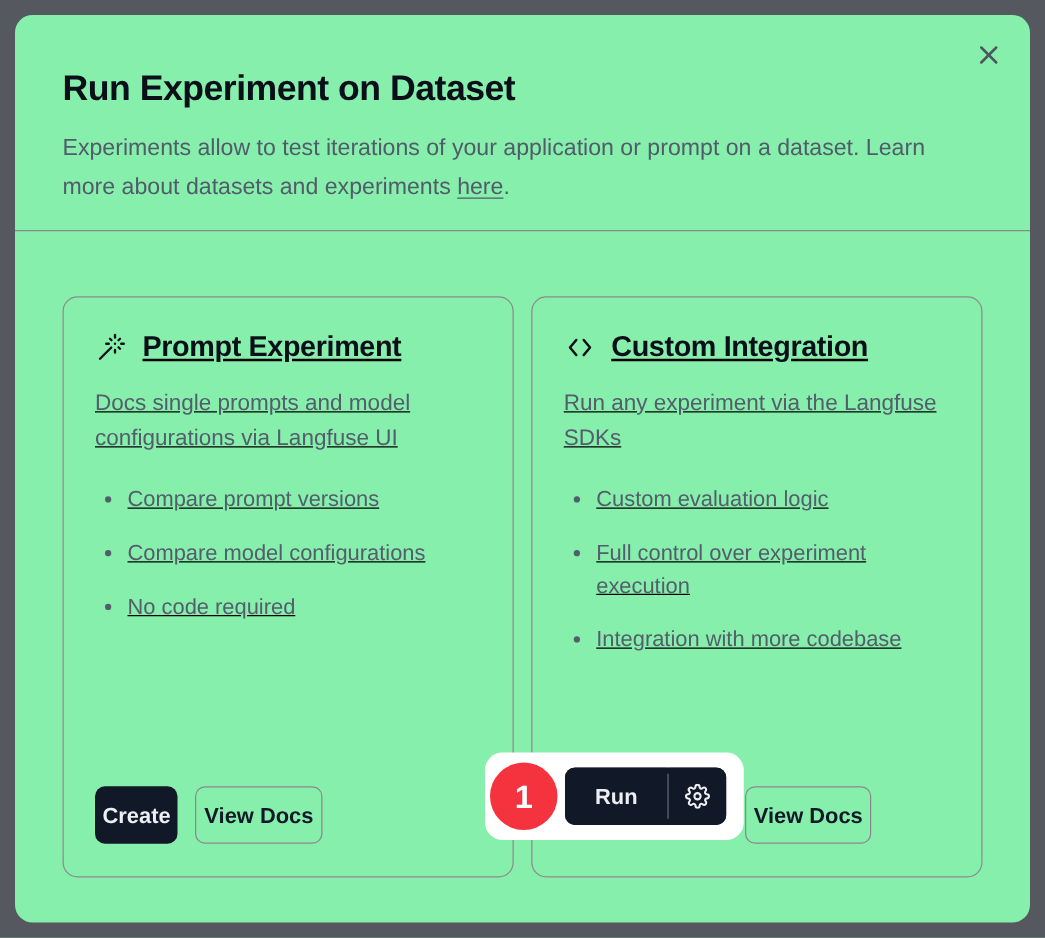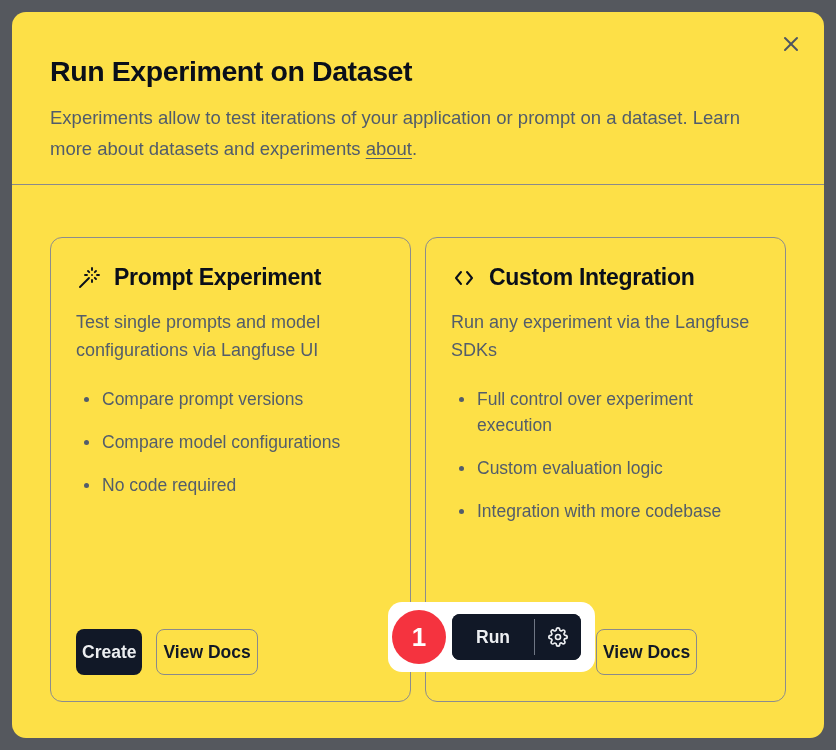--- a/index.html
+++ b/index.html
@@ -21,21 +21,21 @@
     inset: 0;
     background: #55585e;
   }
 
   .dialog {
     position: absolute;
     left: 12px;
     top: 12px;
     width: 812px;
     height: 726px;
-    background: #fde047;
+    background: #86efac;
     border-radius: 14px;
     box-sizing: border-box;
     overflow: hidden;
   }
 
   
   .dialog-header {
     position: absolute;
     left: 0;
     top: 0;
@@ -103,20 +103,21 @@
   .card {
     flex: 1 1 0;
     min-width: 0;
     border: 1px solid #8c8c8d;
     border-radius: 12px;
     box-sizing: border-box;
     padding: 26px 25px 24px 25px;
     height: 465px;
     position: relative;
     background: transparent;
+    text-decoration: underline;
   }
 
   .card-head {
     display: flex;
     align-items: center;
     gap: 12px;
     margin-bottom: 16px;
   }
   .card-icon {
     color: #0a0f1a;
@@ -282,21 +283,21 @@
 </style>
 </head>
 <body>
 
 <div class="overlay"></div>
 
 <div class="dialog">
 
   <div class="dialog-header">
     <h1 class="dialog-title">Run Experiment on Dataset</h1>
-    <p class="dialog-desc"><span>Experiments allow to test iterations of your application or prompt on a dataset. Learn more about datasets and experiments </span><a href="#">about</a><span>.</span></p>
+    <p class="dialog-desc"><span>Experiments allow to test iterations of your application or prompt on a dataset. Learn more about datasets and experiments </span><a href="#">here</a><span>.</span></p>
     <button class="close-btn">
       <span>
         <svg width="20" height="20" viewBox="0 0 20 20" fill="none" stroke="currentColor" stroke-width="2" stroke-linecap="round">
           <line x1="4" y1="4" x2="16" y2="16"></line>
           <line x1="16" y1="4" x2="4" y2="16"></line>
         </svg>
       </span>
     </button>
   </div>
 
@@ -312,21 +313,21 @@
               <path d="M20 9h2"></path>
             <path d="M17.8 11.8L19 13"></path>
             <path d="M15 9h0"></path>
             <path d="M17.8 6.2L19 5"></path>
             <path d="M3 21l9-9"></path>
             <path d="M12.2 6.2L11 5"></path>
           </svg>
         </span>
         <span class="card-title">Prompt Experiment</span>
       </div>
-      <p class="card-desc">Test single prompts and model configurations via Langfuse UI</p>
+      <p class="card-desc">Docs single prompts and model configurations via Langfuse UI</p>
       <ul class="card-list">
         <li>Compare prompt versions</li>
         <li>Compare model configurations</li>
         <li>No code required</li>
       </ul>
       <div class="card-actions">
         <button class="btn btn-primary">Create</button>
         <button class="btn btn-outline">View Docs</button>
       </div>
     </div>
@@ -336,22 +337,22 @@
         <span class="card-icon">
           <svg width="24" height="24" viewBox="0 0 24 24" fill="none" stroke="currentColor" stroke-width="2" stroke-linecap="round" stroke-linejoin="round">
             <polyline points="9,6 4,12 9,18"></polyline>
             <polyline points="15,6 20,12 15,18"></polyline>
           </svg>
         </span>
         <span class="card-title">Custom Integration</span>
       </div>
       <p class="card-desc">Run any experiment via the Langfuse SDKs</p>
       <ul class="card-list">
+        <li>Custom evaluation logic</li>
         <li>Full control over experiment execution</li>
-        <li>Custom evaluation logic</li>
         <li>Integration with more codebase</li>
       </ul>
       <div class="card-actions">
 
         <div style="width:131px;height:46px;"></div>
         <button class="btn btn-outline">View Docs</button>
       </div>
     </div>
 
   </div>

